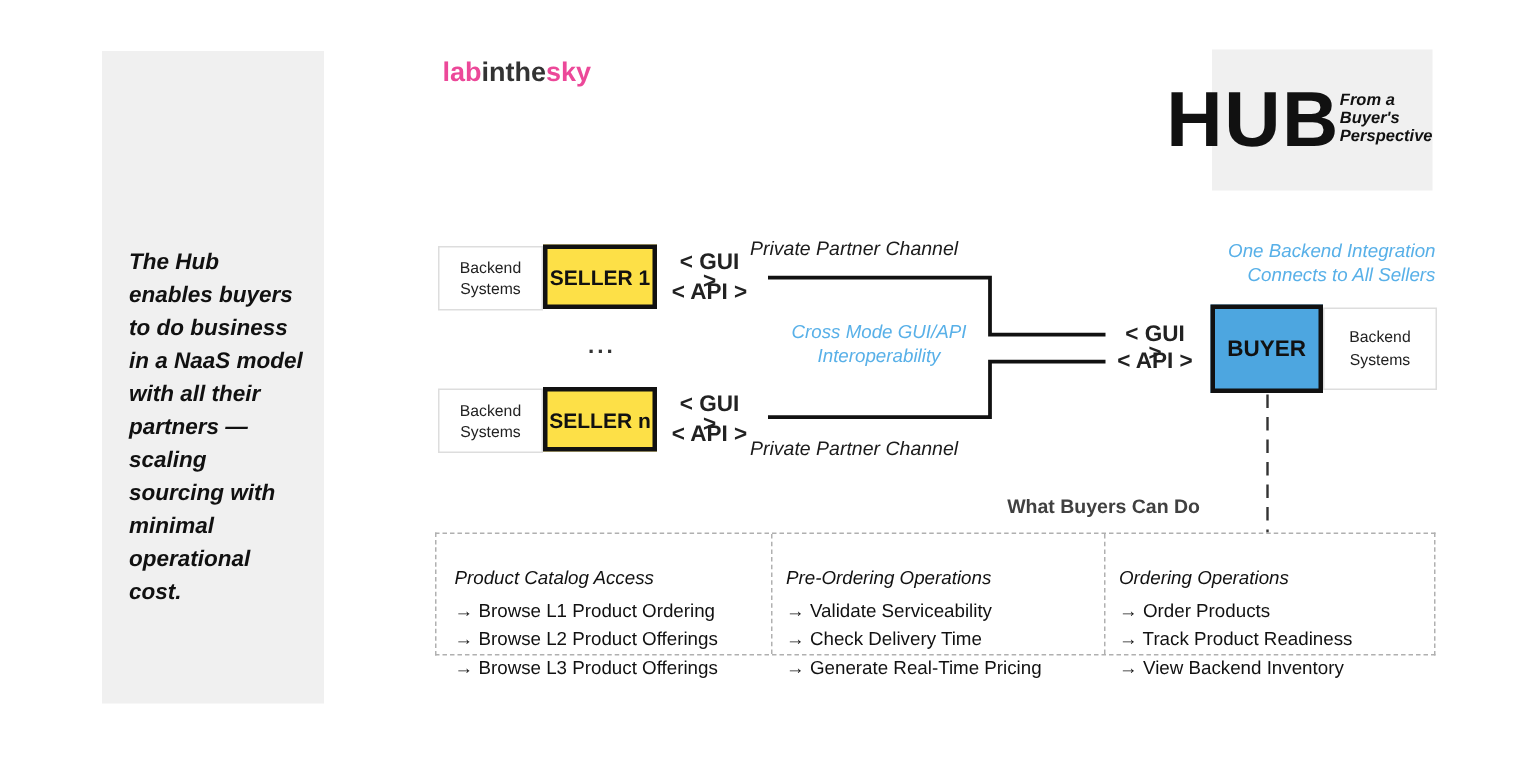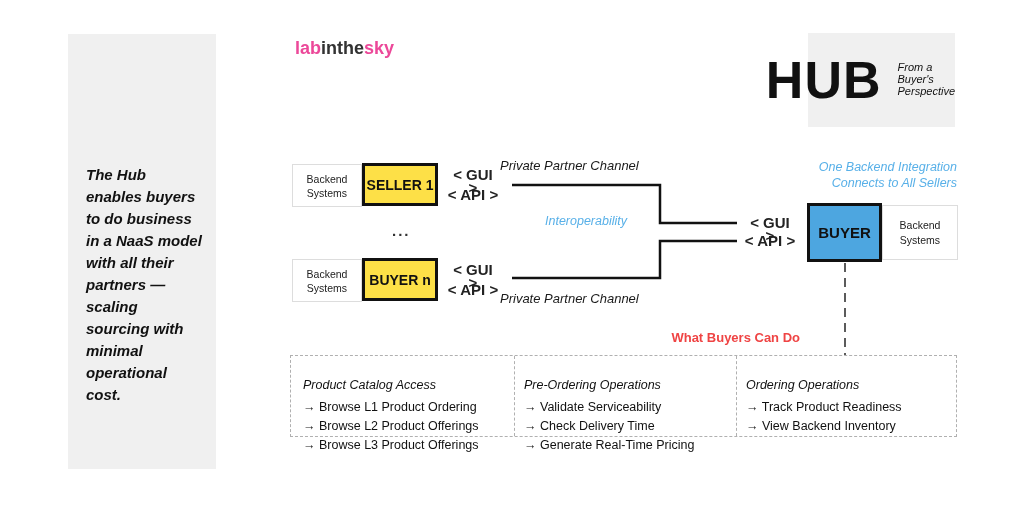--- a/index.html
+++ b/index.html
@@ -18,21 +18,21 @@
 
   
   .logo{left:295px;top:38px;font-size:18px;font-weight:bold;letter-spacing:0px;}
   .logo .blue{color:#ec4899;}
   .logo .dark{color:#333;}
 
   
   .hub-panel{left:808px;top:33px;width:147px;height:94px;background:#f0f0f0;
     display:flex;flex-direction:row;align-items:center;justify-content:flex-end;}
   .hub-title{font-size:52px;font-weight:600;line-height:52px;color:#111;letter-spacing:1px;}
-  .hub-subtitle{font-size:11px;font-style:italic;color:#111;margin:4px 0 6px 16px;}
+  .hub-subtitle{font-size:11px;font-style:italic;color:#111;margin:4px 0 6px 0;font-weight:bold;}
 
   
   .backend-box{width:68px;height:41px;background:#fff;border:1px solid #ddd;
     display:flex;flex-direction:column;align-items:center;justify-content:center;
     font-size:10.5px;line-height:14px;color:#222;text-align:center;}
   .entity-box{width:70px;height:37px;background:#fde047;border:3px solid #111;
     display:flex;align-items:center;justify-content:center;
     font-size:14px;font-weight:bold;color:#111;}
   .port-labels{width:52px;text-align:center;font-size:15px;color:#222;line-height:13px;font-weight:bold;}
   .ellipsis{font-size:15px;font-weight:bold;letter-spacing:2px;color:#333;}
@@ -44,21 +44,21 @@
 
   
   .buyer-box{width:69px;height:53px;background:#4da6e0;border:3px solid #111;
     display:flex;align-items:center;justify-content:center;
     font-size:15px;font-weight:bold;color:#111;}
   .buyer-backend{width:74px;height:53px;background:#fff;border:1px solid #ddd;
     display:flex;flex-direction:column;align-items:center;justify-content:center;
     font-size:10.5px;line-height:15px;color:#222;text-align:center;}
 
   
-  .cap-title{font-size:13px;font-weight:bold;color:#ef4444;text-align:right;}
+  .cap-title{font-size:13px;font-weight:bold;color:#404040;text-align:right;}
   .cap-box{left:290px;top:355px;width:667px;height:82px;border:1.5px dashed #b0b0b0;box-sizing:border-box;}
   .cap-divider{position:absolute;top:0;height:100%;border-left:1.5px dashed #b0b0b0;}
   .cap-col{position:absolute;top:20px;font-size:12.5px;line-height:19px;color:#111;white-space:nowrap;}
   .cap-heading{font-style:italic;margin-bottom:3px;}
 
   svg{position:absolute;left:0;top:0;pointer-events:none;}
 </style>
 </head>
 <body>
 
@@ -93,27 +93,28 @@
   <div class="abs port-labels" style="left:447px;top:168px;">&lt; GUI &gt;</div>
   <div class="abs port-labels" style="left:447px;top:188px;">&lt; API &gt;</div>
 
   <div class="abs ellipsis" style="left:392px;top:222px;">...</div>
 
   <div class="abs backend-box" style="left:292px;top:259px;">
     <span>Backend</span>
     <span>Systems</span>
   </div>
   <div class="abs entity-box" style="left:362px;top:258px;">
-    <span>BUYER n</span>
+    <span>SELLER n</span>
   </div>
   <div class="abs port-labels" style="left:447px;top:263px;">&lt; GUI &gt;</div>
   <div class="abs port-labels" style="left:447px;top:283px;">&lt; API &gt;</div>
 
   <div class="abs channel-label" style="left:500px;top:158px;width:172px;">Private Partner Channel</div>
   <div class="abs blue-note" style="left:500px;top:213px;width:172px;">
+    <div>Cross Mode GUI/API</div>
     <div>Interoperability</div>
   </div>
   <div class="abs channel-label" style="left:500px;top:291px;width:172px;">Private Partner Channel</div>
 
   <div class="abs blue-note right" style="left:785px;top:159px;width:172px;">
     <div>One Backend Integration</div>
     <div>Connects to All Sellers</div>
   </div>
   <div class="abs port-labels" style="left:744px;top:216px;">&lt; GUI &gt;</div>
   <div class="abs port-labels" style="left:744px;top:234px;">&lt; API &gt;</div>
@@ -140,18 +141,19 @@
 
     <div class="cap-col" style="left:233px;">
       <div class="cap-heading">Pre-Ordering Operations</div>
       <div>→ Validate Serviceability</div>
       <div>→ Check Delivery Time</div>
       <div>→ Generate Real-Time Pricing</div>
     </div>
 
     <div class="cap-col" style="left:455px;">
       <div class="cap-heading">Ordering Operations</div>
+      <div>→ Order Products</div>
       <div>→ Track Product Readiness</div>
       <div>→ View Backend Inventory</div>
     </div>
   </div>
 
 </div>
 
 </body></html>

